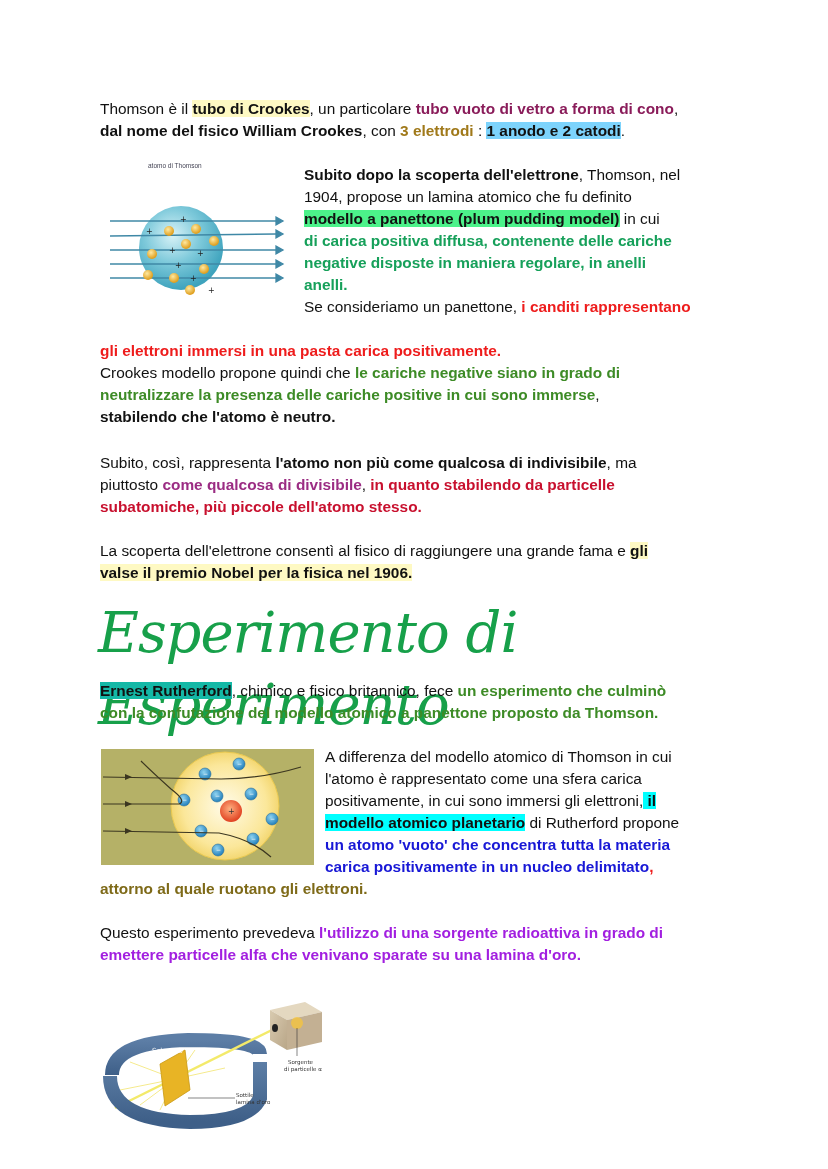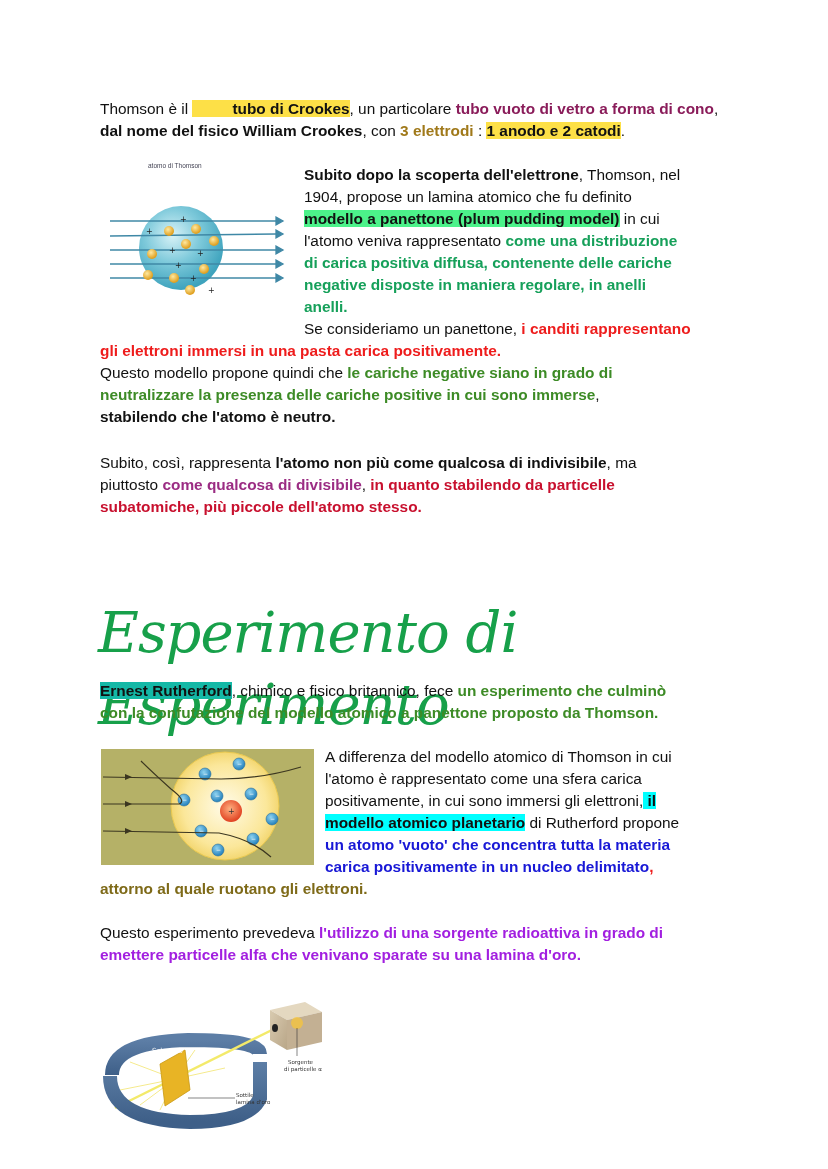--- a/index.html
+++ b/index.html
@@ -1,22 +1,22 @@
 <!DOCTYPE html>
 <html><head>
   <meta charset="utf-8">
   <style>
     html, body { margin: 0; padding: 0; background: #ffffff; }
     body { width: 828px; height: 1169px; position: relative; overflow: hidden;
       font-family: "Liberation Sans", sans-serif; color: #111; font-size: 15.4px; line-height: 22px; }
     .page { position: absolute; left: 0; top: 0; width: 828px; height: 1169px; }
     .blk { position: absolute; }
     .b { font-weight: bold; }
-    .hl-pink { background: #fde047; padding-left: 40px; }
-    .hl-gray { background: #fde047; }
+    .hl-pink { background: #fef9c3; }
+    .hl-gray { background: #7dd3fc; }
     .hl-green { background: #4cf28a; margin-top: 10px; }
     .hl-lime { background: #14b8a6; }
     .hl-cyan { background: #00ffff; }
     .c-plum { color: #8a1c5a; font-weight: bold; }
     .c-olive { color: #a0791a; font-weight: bold; }
     .c-green { color: #16a05a; font-weight: bold; }
     .c-red { color: #ee1c1c; font-weight: bold; }
     .c-dgreen { color: #3d8b26; font-weight: bold; }
     .c-crimson { color: #c8102e; font-weight: bold; }
     .c-purple { color: #9b2c83; font-weight: bold; }
@@ -89,40 +89,43 @@
           <text x="82" y="121">+</text>
           <text x="100" y="133">+</text>
       </g>
     </svg>
   </div>
 
   <div class="blk" style="left:304px; top:164px; width:440px;">
     <div><span class="b">Subito dopo la scoperta dell'elettrone</span><span>, Thomson, nel</span></div>
     <div><span>1904, propose un lamina atomico che fu definito</span></div>
     <div><span class="b hl-green">modello a panettone (plum pudding model)</span><span> in cui</span></div>
-    <div><span>l'atomo veniva rappresentato </span><span class="c-green">come una distribuzione</span></div>
     <div><span class="c-green">di carica positiva diffusa, contenente delle cariche</span></div>
     <div><span class="c-green">negative disposte in maniera regolare, in anelli</span></div>
     <div><span class="c-green">anelli.</span></div>
     <div><span>Se consideriamo un panettone, </span><span class="c-red">i canditi rappresentano</span></div>
   </div>
 
   <div class="blk" style="left:100px; top:340px; width:660px;">
     <div><span class="c-red">gli elettroni immersi in una pasta carica positivamente.</span></div>
-    <div><span>Questo modello propone quindi che </span><span class="c-dgreen">le cariche negative siano in grado di</span></div>
+    <div><span>Crookes modello propone quindi che </span><span class="c-dgreen">le cariche negative siano in grado di</span></div>
     <div><span class="c-dgreen">neutralizzare la presenza delle cariche positive in cui sono immerse</span><span>,</span></div>
     <div><span class="b">stabilendo che l'atomo è neutro.</span></div>
   </div>
 
   <div class="blk" style="left:100px; top:452px; width:660px;">
     <div><span>Subito, così, rappresenta </span><span class="b">l'atomo non più come qualcosa di indivisibile</span><span>, ma</span></div>
     <div><span>piuttosto </span><span class="c-purple">come qualcosa di divisibile</span><span>, </span><span class="c-crimson">in quanto stabilendo da particelle</span></div>
     <div><span class="c-crimson">subatomiche, più piccole dell'atomo stesso.</span></div>
   </div>
 
+  <div class="blk" style="left:100px; top:540px; width:660px;">
+    <div><span>La scoperta dell'elettrone consentì al fisico di raggiungere una grande fama e </span><span class="b hl-pink">gli</span></div>
+    <div><span class="b hl-pink">valse il premio Nobel per la fisica nel 1906.</span></div>
+  </div>
 
   <div class="title">Esperimento di Esperimento</div>
 
   <div class="blk" style="left:100px; top:680px; width:660px;">
     <div><span class="b hl-lime">Ernest Rutherford</span><span>, chimico e fisico britannico, fece </span><span class="c-dgreen">un esperimento che culminò</span></div>
     <div><span class="c-dgreen">con la confutazione del modello atomico a panettone proposto da Thomson.</span></div>
   </div>
 
   <div class="blk" style="left:101px; top:749px; width:213px; height:116px;">
     <svg width="213" height="116" viewBox="0 0 213 116">

